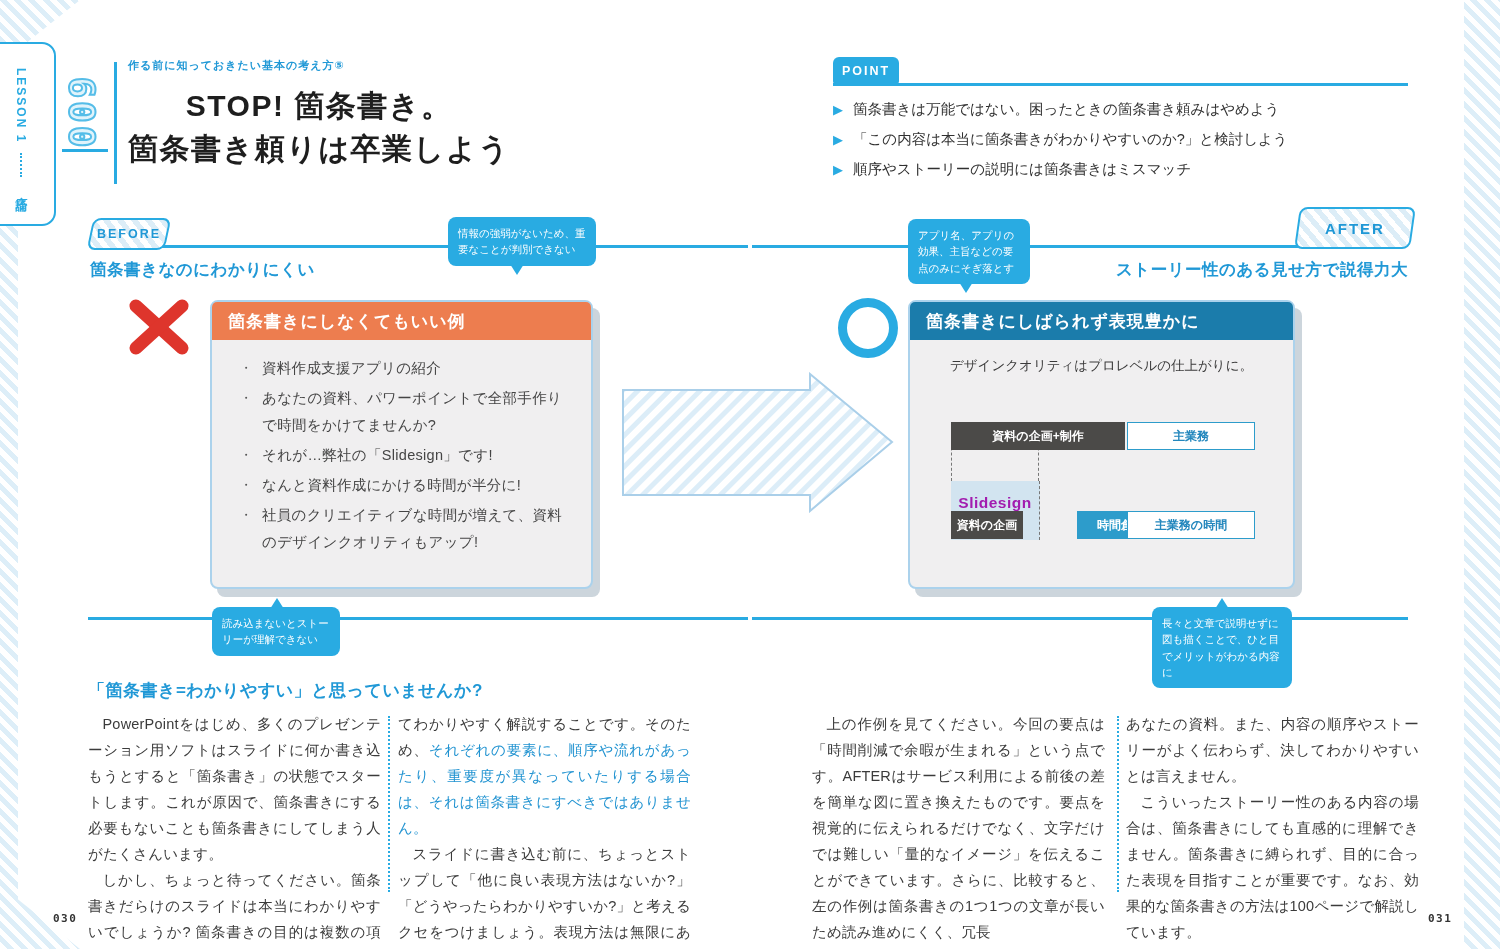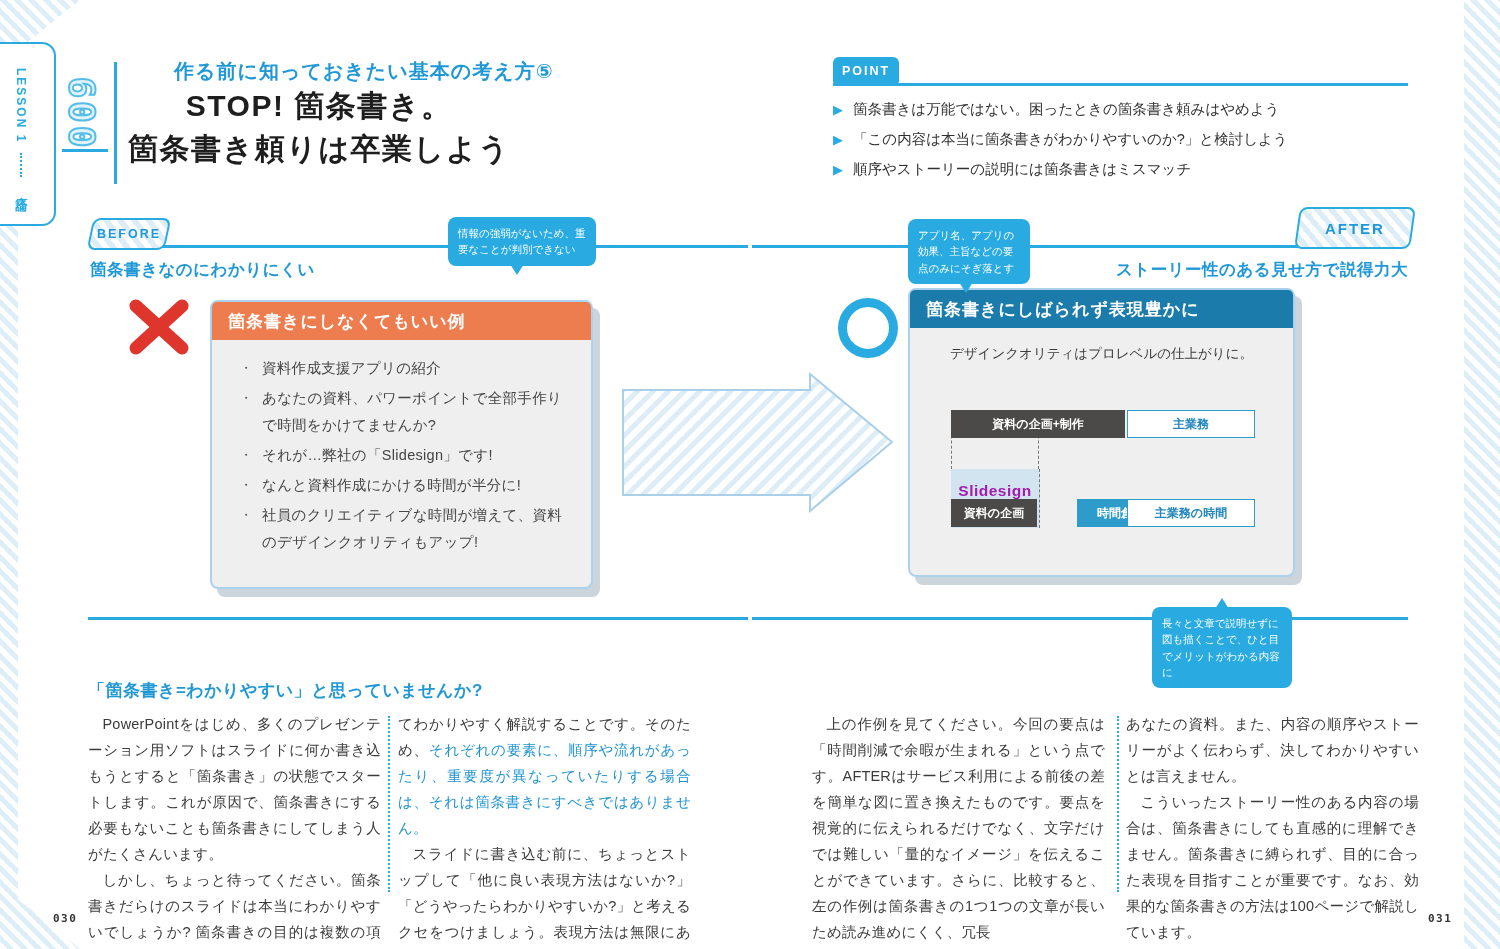--- a/index.html
+++ b/index.html
@@ -19,21 +19,21 @@
     align-items:center;justify-content:flex-start;padding-top:24px;box-sizing:border-box;gap:10px;z-index:3;}
   .v-text{writing-mode:vertical-rl;font-size:12px;font-weight:bold;color:#29abe2;letter-spacing:2px;}
   .lesson-divider{width:0;height:24px;border-left:2px dotted #29abe2;}
 
   
   .num009{position:absolute;left:36px;top:90px;width:92px;text-align:center;transform:rotate(-90deg);
     font-size:36px;font-weight:bold;letter-spacing:3px;color:rgba(85,189,232,.18);
     -webkit-text-stroke:2px #55bde8;font-family:"DejaVu Sans Mono","DejaVu Sans",monospace;}
   .num-vline{position:absolute;left:114px;top:62px;width:3px;height:122px;background:#29abe2;}
   .num-dash{position:absolute;left:62px;top:149px;width:46px;height:3px;background:#29abe2;}
-  .kicker{position:absolute;left:128px;top:58px;font-size:20px;font-weight:bold;color:#2098d6;letter-spacing:1px;margin-left:46px;}
+  .kicker{position:absolute;left:128px;top:58px;font-size:11px;font-weight:bold;color:#2098d6;letter-spacing:1px;}
   .title{position:absolute;left:128px;top:84px;font-size:30px;font-weight:bold;color:#1e1e1e;
     line-height:43px;letter-spacing:1.5px;text-align:center;}
 
   
   .point-tab{position:absolute;left:833px;top:57px;width:66px;height:27px;background:#29abe2;
     border-radius:6px 6px 3px 3px;color:#fff;font-weight:bold;font-size:12.5px;letter-spacing:2px;
     display:flex;align-items:center;justify-content:center;}
   .point-line{position:absolute;left:833px;top:83px;width:575px;height:3px;background:#29abe2;}
   .point-item{position:absolute;left:833px;height:26px;display:flex;align-items:center;gap:10px;font-size:14.5px;color:#303030;}
   .tri{color:#29abe2;font-size:13px;line-height:1;}
@@ -60,21 +60,21 @@
 
   
   .x-mark{position:absolute;left:128px;top:299px;}
   .circle-mark{position:absolute;left:838px;top:298px;width:60px;height:60px;border:9px solid #29abe2;
     border-radius:50%;box-sizing:border-box;}
 
   
   .card{position:absolute;border:2px solid #abd2ec;border-radius:8px;background:#f0eff0;
     box-shadow:7px 8px 0 #ccd5dc;box-sizing:border-box;z-index:2;}
   .card-before{left:210px;top:300px;width:383px;height:289px;}
-  .card-after{left:908px;top:288px;width:387px;height:289px;}
+  .card-after{left:908px;top:300px;width:387px;height:289px;}
   .card-head{height:38px;border-radius:5px 5px 0 0;color:#fff;font-weight:bold;font-size:17px;
     letter-spacing:1px;display:flex;align-items:center;padding-left:16px;}
   .head-orange{background:#ed7d4f;}
   .head-blue{background:#1b7cab;}
   .card-body{padding:15px 20px 0 22px;}
   .bullet-list{list-style:none;margin:0;padding:0;}
   .bullet-list li{position:relative;padding-left:28px;font-size:14.5px;line-height:27px;
     color:#454545;margin-bottom:3px;letter-spacing:.3px;}
   .bullet-list .dot{position:absolute;left:6px;top:0;font-size:12px;color:#555;}
   .after-intro{margin-top:14px;text-align:center;font-size:13.5px;line-height:1.85;color:#3a3a3a;}
@@ -86,21 +86,21 @@
   .d-dark{background:#4b4a48;color:#fff;}
   .d-blue{background:#2d9ccb;color:#fff;}
   .d-white{background:#fff;border:1.5px solid #2d9ccb;color:#2387bd;}
   .d-r1-main{left:0;top:0;width:174px;height:28px;}
   .d-r1-right{left:176px;top:0;width:128px;height:28px;}
   .d-mid-empty{left:0;top:29px;width:86px;height:59px;border-left:1.5px dashed #777;border-right:1.5px dashed #777;}
   .d-mid-slide{left:86px;top:29px;width:88px;height:59px;background:#d2e4f0;border-right:1.5px dashed #777;
     display:flex;flex-direction:column;align-items:center;justify-content:center;}
   .d-logo{font-size:15.5px;font-weight:bold;color:#a21caf;letter-spacing:.5px;}
   .d-logo-sub{font-size:10px;font-weight:bold;color:#2a93c7;margin-top:2px;}
-  .d-r2-c1{left:0;top:89px;width:86px;height:28px;}
+  .d-r2-c1{left:0;top:89px;width:72px;height:28px;}
   .d-r2-c2{left:86px;top:89px;width:88px;height:28px;margin-left:40px;}
   .d-r2-c3{left:176px;top:89px;width:128px;height:28px;}
 
   
   .bottom-heading{position:absolute;left:88px;top:679px;font-size:17px;font-weight:bold;color:#2098d6;letter-spacing:.5px;}
   .text-col{position:absolute;top:711px;width:293px;font-size:14.5px;line-height:26px;
     text-align:justify;color:#3b3b3b;letter-spacing:.2px;}
   .text-col p{margin:0;}
   .text-col p.indent{text-indent:1em;}
   .em-blue{color:#2193d1;}
@@ -205,20 +205,21 @@
         <span class="d-logo-sub">に制作代行</span>
       </div>
       <div class="d-cell d-dark d-r2-c1">資料の企画</div>
       <div class="d-cell d-blue d-r2-c2">時間創出</div>
       <div class="d-cell d-white d-r2-c3">主業務の時間</div>
     </div>
   </div>
 
   <div class="rule" style="left:88px;top:617px;width:660px;"></div>
   <div class="rule" style="left:752px;top:617px;width:656px;"></div>
+  <div class="bubble tail-up" style="left:212px;top:607px;width:128px;">読み込まないとストーリーが理解できない</div>
   <div class="bubble tail-up" style="left:1152px;top:607px;width:140px;">長々と文章で説明せずに図も描くことで、ひと目でメリットがわかる内容に</div>
 
   <div class="bottom-heading">「箇条書き=わかりやすい」と思っていませんか?</div>
 
   <div class="text-col" style="left:88px;">
     <p class="indent">PowerPointをはじめ、多くのプレゼンテーション用ソフトはスライドに何か書き込もうとすると「箇条書き」の状態でスタートします。これが原因で、箇条書きにする必要もないことも箇条書きにしてしまう人がたくさんいます。</p>
     <p class="indent">しかし、ちょっと待ってください。箇条書きだらけのスライドは本当にわかりやすいでしょうか? 箇条書きの目的は複数の項目を列挙し</p>
   </div>
   <div class="col-divider" style="left:388px;"></div>
   <div class="text-col" style="left:398px;">

